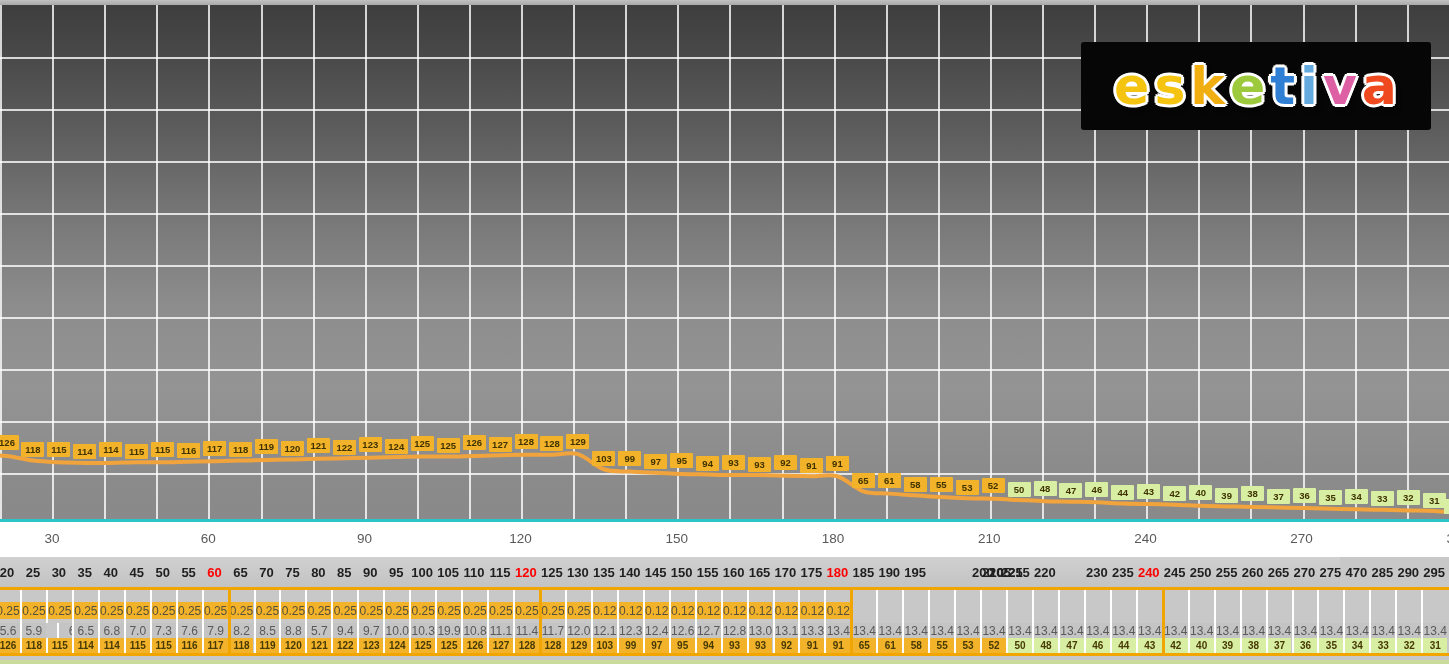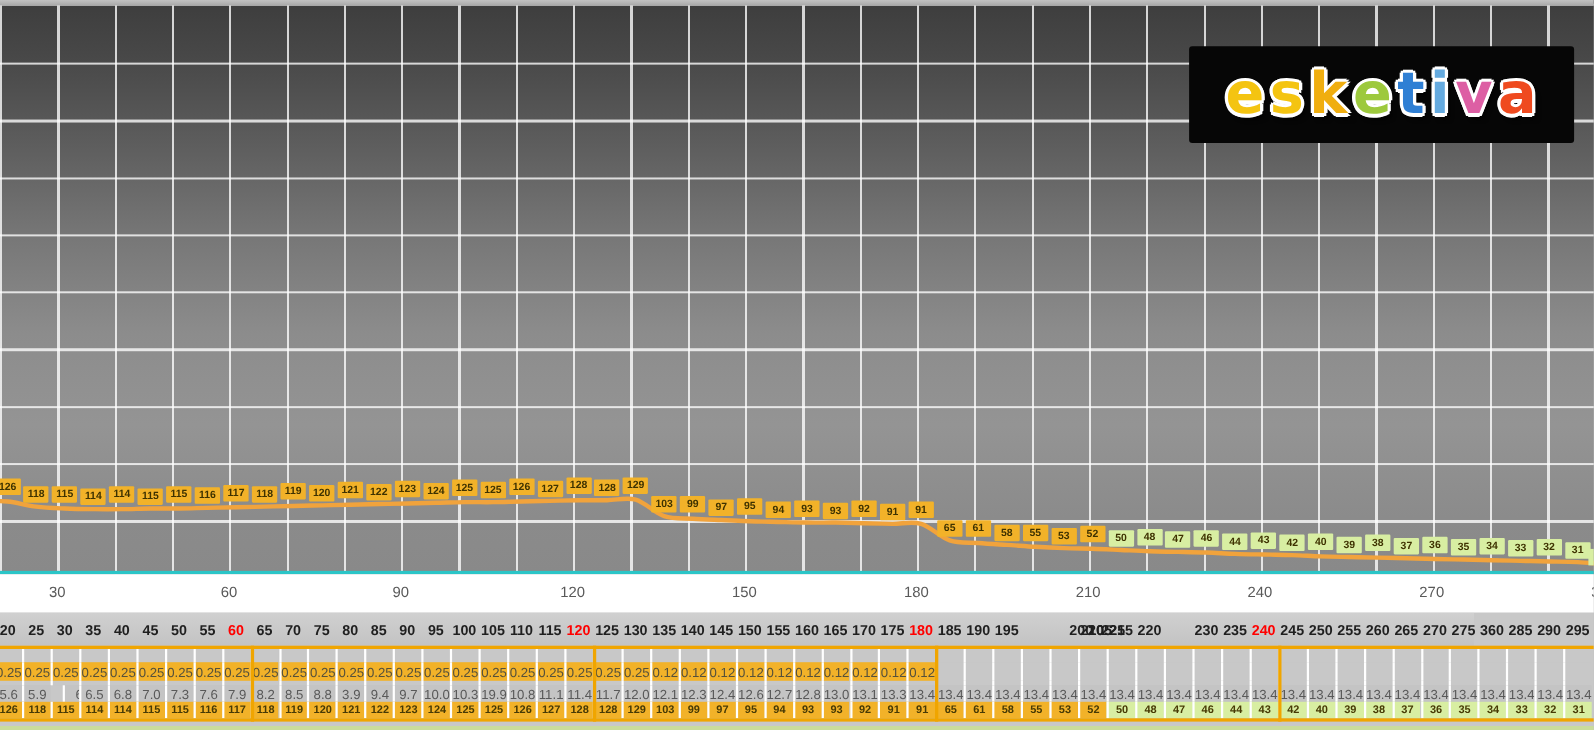--- a/index.html
+++ b/index.html
@@ -208,21 +208,21 @@
         <div class="cell hdr-cell" style="left: 1083.9px; width: 25.95px;">230</div>
         <div class="cell hdr-cell" style="left: 1109.85px; width: 25.95px;">235</div>
         <div class="cell hdr-cell red" style="left: 1135.8px; width: 25.95px;">240</div>
         <div class="cell hdr-cell" style="left: 1161.75px; width: 25.95px;">245</div>
         <div class="cell hdr-cell" style="left: 1187.7px; width: 25.95px;">250</div>
         <div class="cell hdr-cell" style="left: 1213.65px; width: 25.95px;">255</div>
         <div class="cell hdr-cell" style="left: 1239.6px; width: 25.95px;">260</div>
         <div class="cell hdr-cell" style="left: 1265.55px; width: 25.95px;">265</div>
         <div class="cell hdr-cell" style="left: 1291.5px; width: 25.95px;">270</div>
         <div class="cell hdr-cell" style="left: 1317.45px; width: 25.95px;">275</div>
-        <div class="cell hdr-cell" style="left: 1343.4px; width: 25.95px;">360</div>
+        <div class="cell hdr-cell" style="left: 1343.4px; width: 25.95px;">470</div>
         <div class="cell hdr-cell" style="left: 1369.35px; width: 25.95px;">285</div>
         <div class="cell hdr-cell" style="left: 1395.3px; width: 25.95px;">290</div>
         <div class="cell hdr-cell" style="left: 1421.25px; width: 25.95px;">295</div>
       </div>
     <div class="box-border box-top"></div>
     <div class="trow empty-row" id="empty-row">
         <div class="cell sep" style="left: -6px; width: 25.95px;"></div>
         <div class="cell sep" style="left: 19.95px; width: 25.95px;"></div>
         <div class="cell sep" style="left: 45.9px; width: 25.95px;"></div>
         <div class="cell sep" style="left: 71.85px; width: 25.95px;"></div>
@@ -401,21 +401,21 @@
         <div class="cell dec-cell sep" style="left: 57px; width: 25.95px; padding-left: 12px;">6.2</div>
         <div class="cell dec-cell sep" style="left: 71.85px; width: 25.95px;">6.5</div>
         <div class="cell dec-cell sep" style="left: 97.8px; width: 25.95px; text-align: center;">6.8</div>
         <div class="cell dec-cell sep" style="left: 123.75px; width: 25.95px;">7.0</div>
         <div class="cell dec-cell sep" style="left: 149.7px; width: 25.95px;">7.3</div>
         <div class="cell dec-cell sep" style="left: 175.65px; width: 25.95px;">7.6</div>
         <div class="cell dec-cell sep" style="left: 201.6px; width: 25.95px;">7.9</div>
         <div class="cell dec-cell sep" style="left: 227.55px; width: 25.95px;">8.2</div>
         <div class="cell dec-cell sep" style="left: 253.5px; width: 25.95px;">8.5</div>
         <div class="cell dec-cell sep" style="left: 279.45px; width: 25.95px;">8.8</div>
-        <div class="cell dec-cell sep" style="left: 305.4px; width: 25.95px;">3.9</div>
+        <div class="cell dec-cell sep" style="left: 305.4px; width: 25.95px;">5.7</div>
         <div class="cell dec-cell sep" style="left: 331.35px; width: 25.95px;">9.4</div>
         <div class="cell dec-cell sep" style="left: 357.3px; width: 25.95px;">9.7</div>
         <div class="cell dec-cell sep" style="left: 383.25px; width: 25.95px;">10.0</div>
         <div class="cell dec-cell sep" style="left: 409.2px; width: 25.95px;">10.3</div>
         <div class="cell dec-cell sep" style="left: 435.15px; width: 25.95px;">19.9</div>
         <div class="cell dec-cell sep" style="left: 461.1px; width: 25.95px;">10.8</div>
         <div class="cell dec-cell sep" style="left: 487.05px; width: 25.95px;">11.1</div>
         <div class="cell dec-cell sep" style="left: 513px; width: 25.95px;">11.4</div>
         <div class="cell dec-cell sep" style="left: 538.95px; width: 25.95px;">11.7</div>
         <div class="cell dec-cell sep" style="left: 564.9px; width: 25.95px;">12.0</div>

